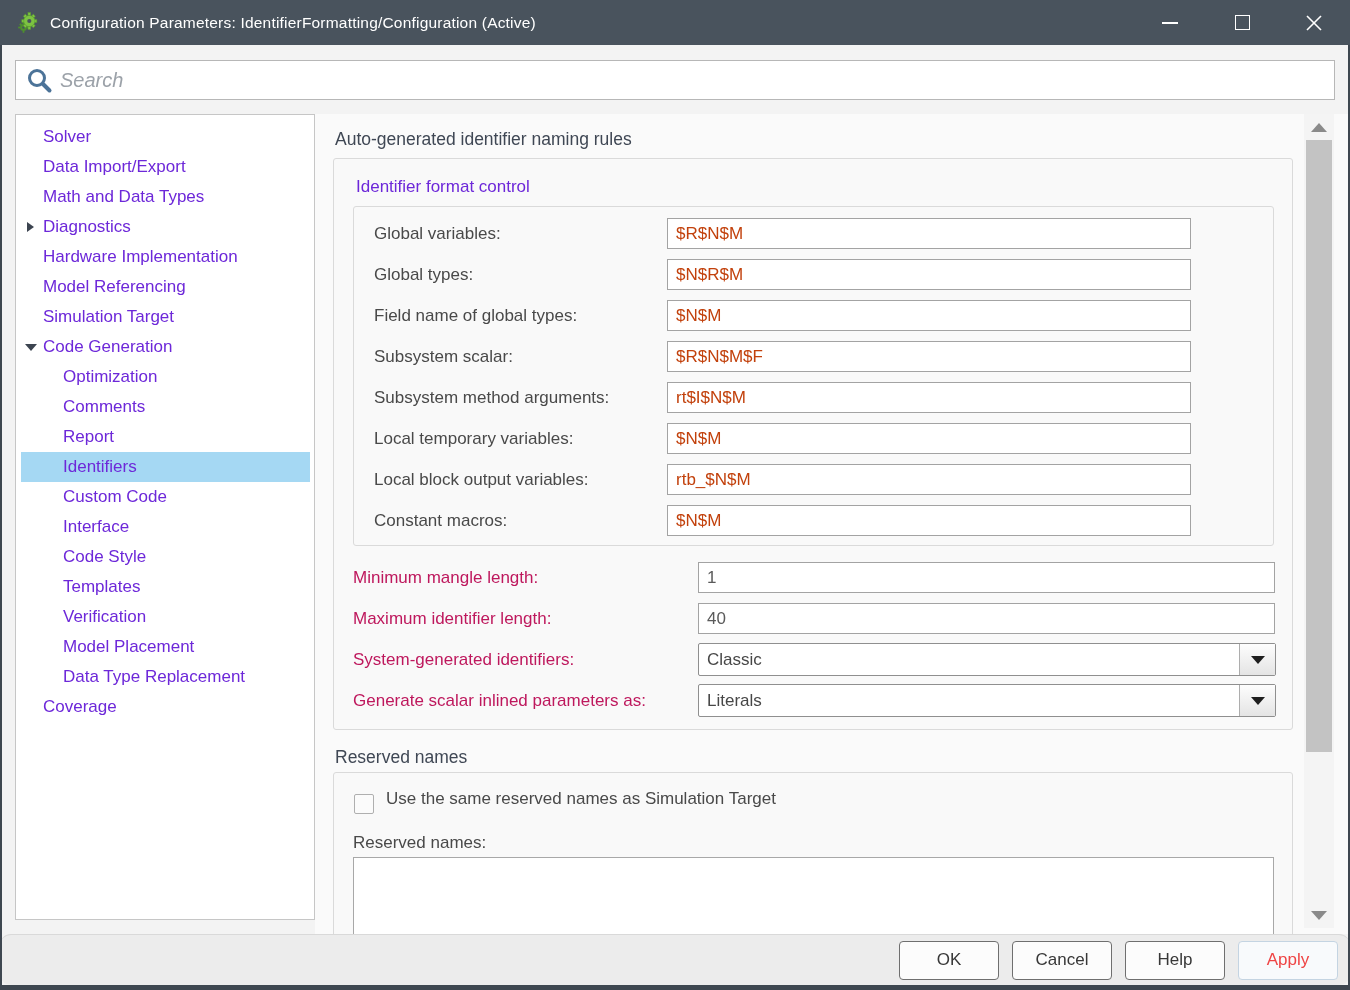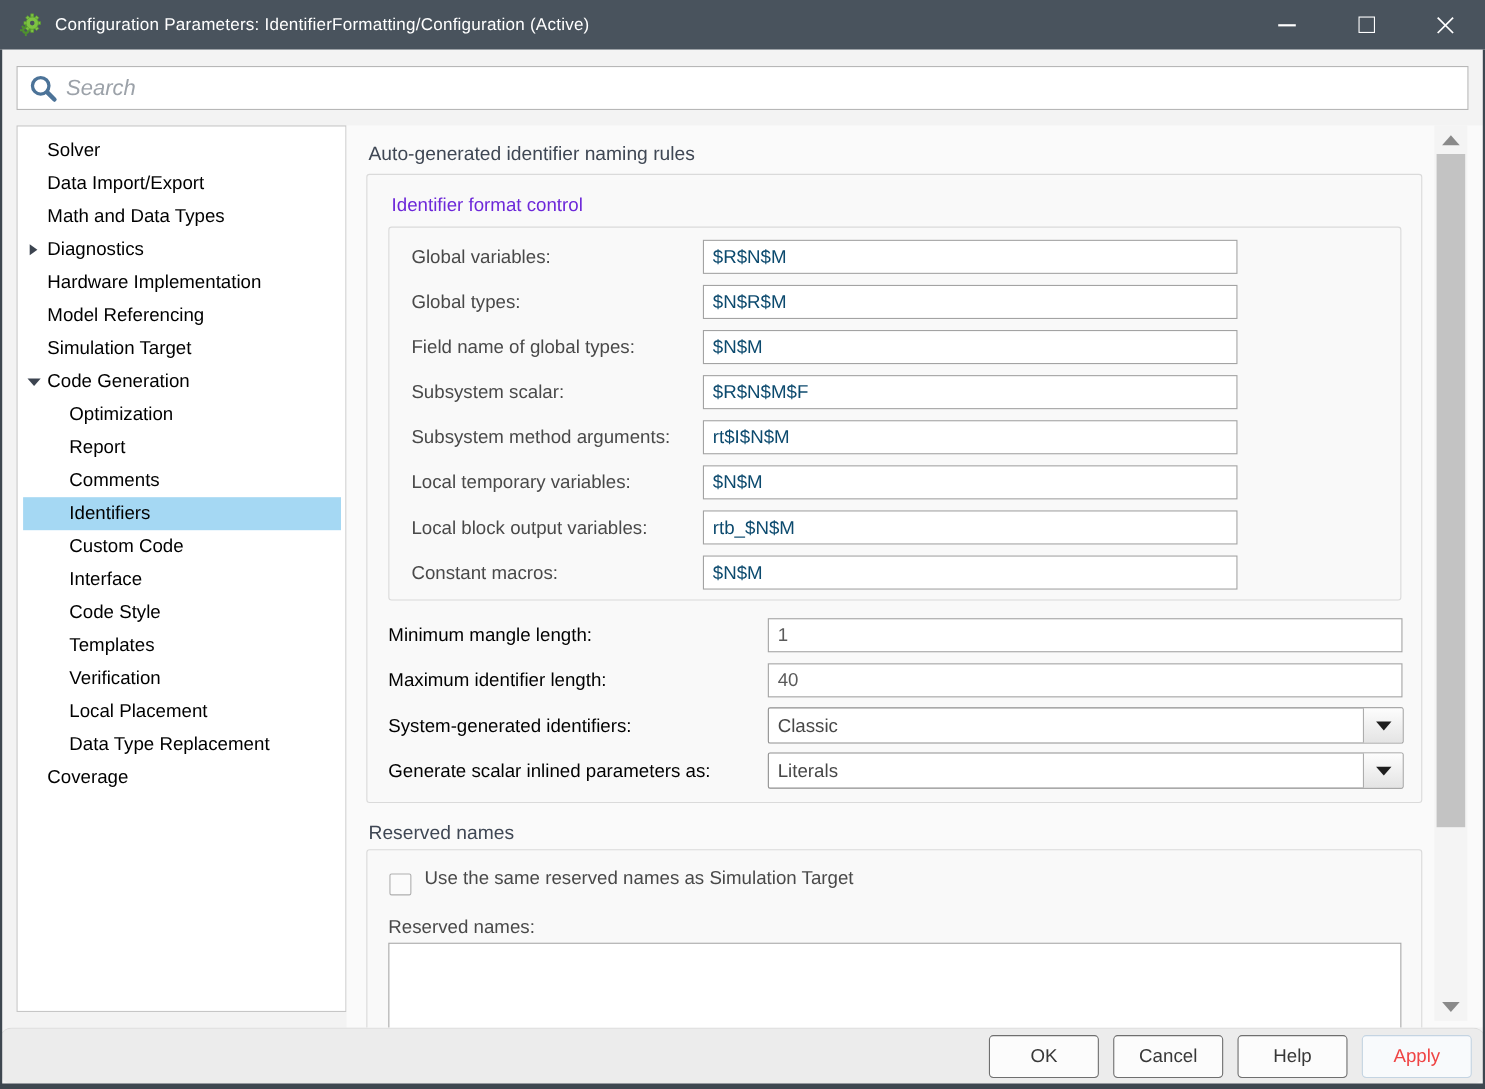--- a/index.html
+++ b/index.html
@@ -31,44 +31,44 @@
   .search-input {
     flex:1; height:100%; border:none; outline:none; font-size:20px; color:#4A4A4A;
     margin-left:6px; background:transparent; font-family:"Liberation Sans","DejaVu Sans",sans-serif;
   }
   .search-input::placeholder { font-style:italic; color:#9CA2A9; }
   
   .sidebar {
     position:absolute; left:15px; top:114px; width:300px; height:806px;
     background:#FFFFFF; border:1px solid #C6C6C6; padding-top:7px; overflow:hidden;
   }
-  .ti { position:relative; height:30px; display:flex; align-items:center; font-size:17px; color:#000000; cursor:default; }
+  .ti { position:relative; height:30px; display:flex; align-items:center; font-size:17px; color:#6d28d9; cursor:default; }
   .ti .lbl { white-space:nowrap; }
   .l1 { padding-left:27px; }
   .l2 { padding-left:47px; }
   .sel { background:#A5D8F3; margin:0 4px 0 5px; }
   .sel.l2 { padding-left:42px; }
   .exp { position:absolute; width:0; height:0; }
   .exp.col { left:11px; top:10px; border-left:7px solid #3C4450; border-top:5px solid transparent; border-bottom:5px solid transparent; }
   .exp.expd { left:9px; top:12px; border-top:7px solid #3C4450; border-left:6px solid transparent; border-right:6px solid transparent; }
   
   .main-panel { position:absolute; left:315px; top:114px; width:1033px; height:820px; background:#FAFAFA; overflow:hidden; }
   .sec-heading { position:absolute; left:20px; font-size:17.5px; color:#3F4754; }
   .groupbox { position:absolute; border:1px solid #DADADA; border-radius:3px; background:#F9F9F9; }
   .auto-box { left:18px; top:44px; width:960px; height:572px; }
   .group-label { position:absolute; left:22px; top:18px; font-size:17px; color:#6d28d9; }
   .inner-box { position:absolute; left:19px; top:47px; width:921px; height:340px; border:1px solid #DADADA; border-radius:3px; }
   .frow { position:absolute; left:0; width:100%; height:31px; }
   .flabel { position:absolute; left:20px; font-size:17px; color:#494949; line-height:31px; white-space:nowrap; }
   .finput {
-    position:absolute; left:285px; width:486px; height:31px; border:1px solid #A3A3A3; background:#FFFFFF;
-    font-size:17px; color:#0c4a6e; padding:0 8px; outline:none; font-family:"Liberation Sans","DejaVu Sans",sans-serif;
+    position:absolute; left:313px; width:524px; height:31px; border:1px solid #A3A3A3; background:#FFFFFF;
+    font-size:17px; color:#c2410c; padding:0 8px; outline:none; font-family:"Liberation Sans","DejaVu Sans",sans-serif;
   }
   .prow { position:absolute; left:0; width:100%; height:33px; }
-  .plabel { position:absolute; left:19px; font-size:17px; color:#000000; line-height:33px; white-space:nowrap; }
+  .plabel { position:absolute; left:19px; font-size:17px; color:#be185d; line-height:33px; white-space:nowrap; }
   .pinput {
     position:absolute; left:364px; width:577px; height:31px; top:1px; border:1px solid #A3A3A3; background:#FFFFFF;
     font-size:17px; color:#5A5A5A; padding:0 8px; outline:none; font-family:"Liberation Sans","DejaVu Sans",sans-serif;
   }
   .combo { position:absolute; left:364px; top:0; width:578px; height:33px; border:1px solid #8F8F8F; background:#FFFFFF; border-radius:2px; }
   .combo-val { position:absolute; left:0; top:0; right:37px; line-height:31px; padding-left:8px; font-size:17px; color:#474747; overflow:hidden; }
   .combo-btn { position:absolute; right:0; top:0; width:36px; height:31px; background:linear-gradient(#FDFDFD,#E4E4E4); border-left:1px solid #ADADAD; }
   .combo-arrow { position:absolute; left:11px; top:12px; width:0; height:0; border-left:7px solid transparent; border-right:7px solid transparent; border-top:8px solid #1E1E1E; }
   
   .reserved-box { left:18px; top:658px; width:960px; height:290px; }
@@ -178,45 +178,45 @@
         <span class="lbl">Simulation Target</span>
       </div>
     <div class="ti l1">
         <span class="exp expd"></span>
         <span class="lbl">Code Generation</span>
       </div>
     <div class="ti l2">
         <span class="lbl">Optimization</span>
       </div>
     <div class="ti l2">
+        <span class="lbl">Comments</span>
+      </div>
+    <div class="ti l2">
         <span class="lbl">Report</span>
-      </div>
-    <div class="ti l2">
-        <span class="lbl">Comments</span>
       </div>
     <div class="ti l2 sel">
         <span class="lbl">Identifiers</span>
       </div>
     <div class="ti l2">
         <span class="lbl">Custom Code</span>
       </div>
     <div class="ti l2">
         <span class="lbl">Interface</span>
       </div>
     <div class="ti l2">
         <span class="lbl">Code Style</span>
       </div>
     <div class="ti l2">
         <span class="lbl">Templates</span>
       </div>
     <div class="ti l2">
         <span class="lbl">Verification</span>
       </div>
     <div class="ti l2">
-        <span class="lbl">Local Placement</span>
+        <span class="lbl">Model Placement</span>
       </div>
     <div class="ti l2">
         <span class="lbl">Data Type Replacement</span>
       </div>
     <div class="ti l1">
         <span class="lbl">Coverage</span>
       </div>
   </div>
 
   <div class="main-panel">

